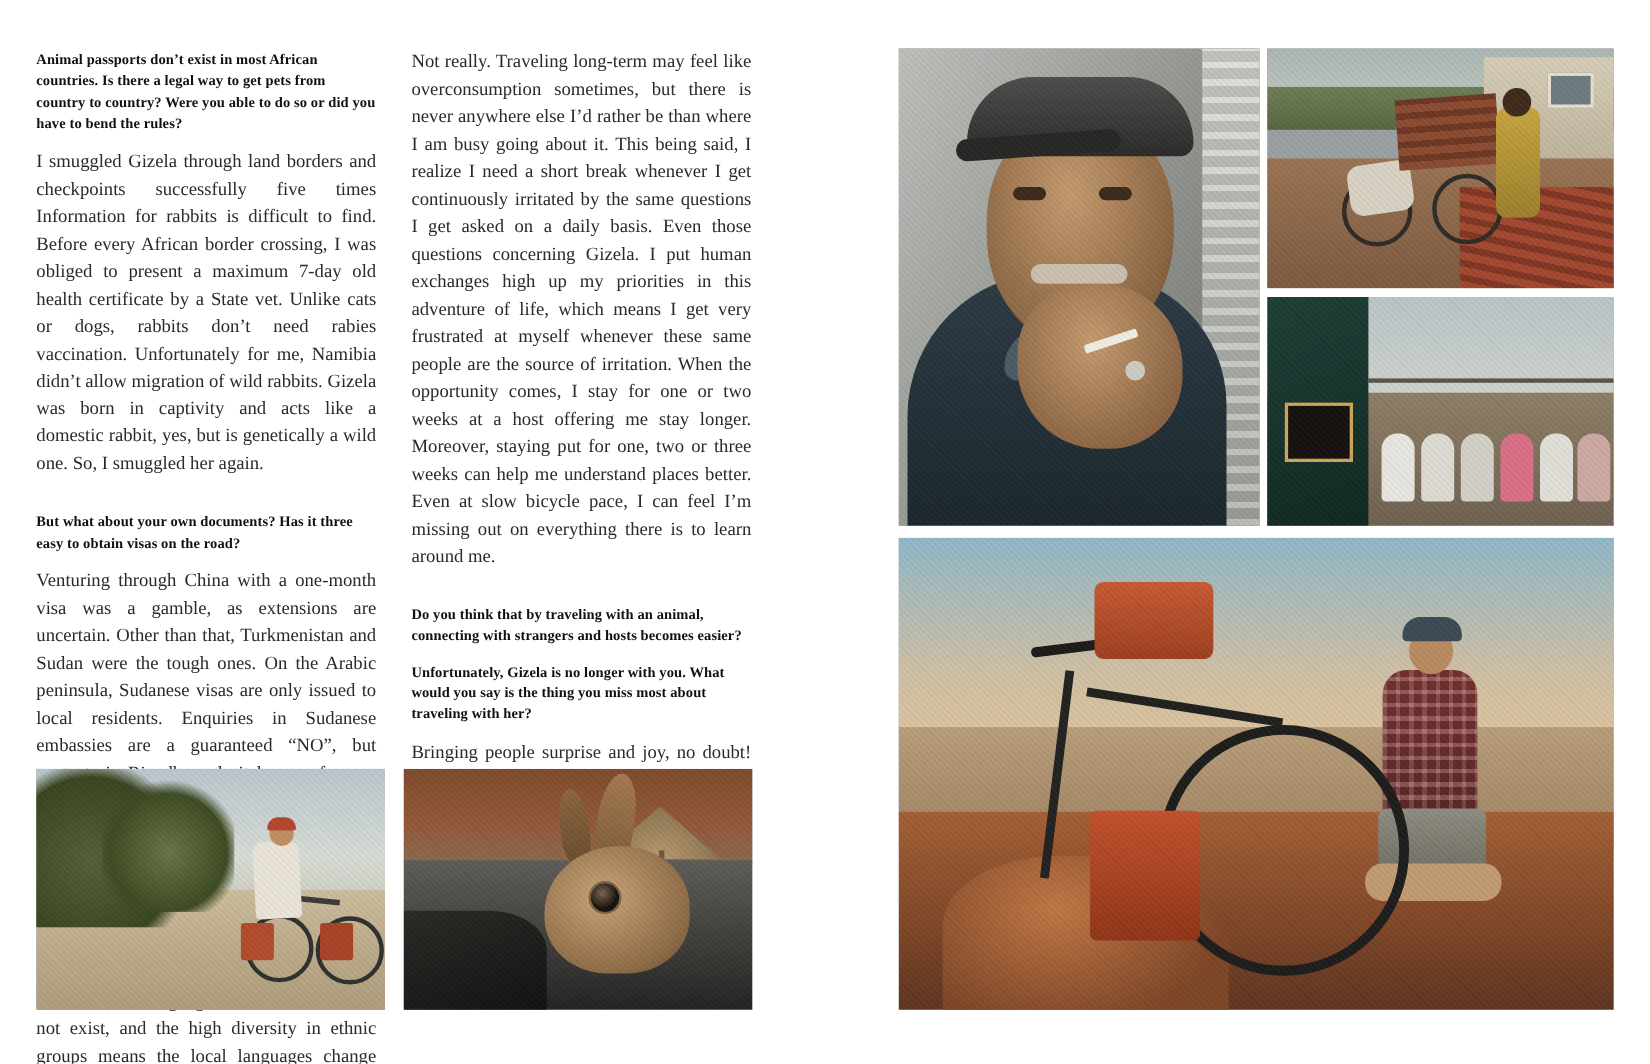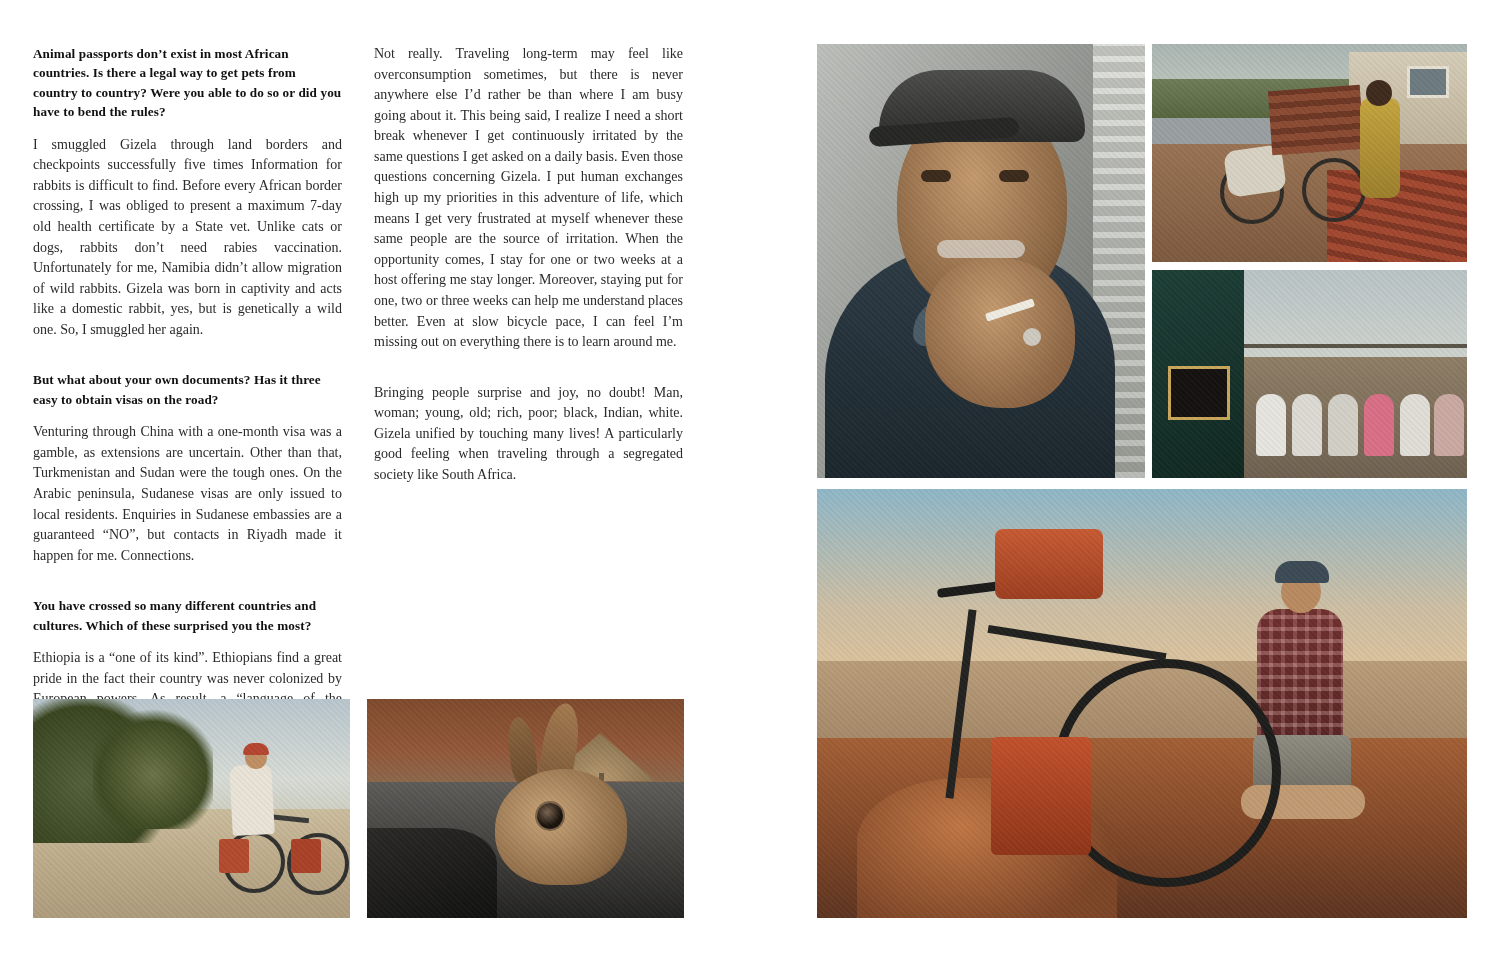--- a/index.html
+++ b/index.html
@@ -38,21 +38,21 @@
     font-family: "Liberation Serif", serif;
     font-weight: bold;
     font-size: 13.2px;
     line-height: 1.47;
     margin: 0 0 13px 0;
     color: #111111;
     letter-spacing: 0.1px;
   }
   .a {
     font-family: "Liberation Serif", serif;
-    font-size: 14px;
+    font-size: 17px;
     line-height: 1.47;
     margin: 0 0 30px 0;
     color: #2a2a2a;
     text-align: justify;
   }
   .a:last-child { margin-bottom: 0; }
   .q + .a { margin-top: 0; }
 
   
   .photo {
@@ -426,20 +426,22 @@
       <p class="q">Animal passports don’t exist in most African countries. Is there a legal way to get pets from country to country? Were you able to do so or did you have to bend the rules?</p>
       <p class="a">I smuggled Gizela through land borders and checkpoints successfully five times Information for rabbits is difficult to find. Before every African border crossing, I was obliged to present a maximum 7-day old health certificate by a State vet. Unlike cats or dogs, rabbits don’t need rabies vaccination. Unfortunately for me, Namibia didn’t allow migration of wild rabbits. Gizela was born in captivity and acts like a domestic rabbit, yes, but is genetically a wild one. So, I smuggled her again.</p>
       <p class="q">But what about your own documents? Has it three easy to obtain visas on the road?</p>
       <p class="a">Venturing through China with a one-month visa was a gamble, as extensions are uncertain. Other than that, Turkmenistan and Sudan were the tough ones. On the Arabic peninsula, Sudanese visas are only issued to local residents. Enquiries in Sudanese embassies are a guaranteed “NO”, but contacts in Riyadh made it happen for me. Connections.</p>
       <p class="q">You have crossed so many different countries and cultures. Which of these surprised you the most?</p>
       <p class="a">Ethiopia is a “one of its kind”. Ethiopians find a great pride in the fact their country was never colonized by European powers. As result, a “language of the whites” does not exist, and the high diversity in ethnic groups means the local languages change quickly as you keep moving. Ethiopians attitude towards foreigners is also much different than anywhere else I’ve been. It is a challenge for the nerves. I hated it as much as I loved it. It was hard, yes, but it made me feel alive!</p>
     </div>
 
     <div class="column">
       <p class="a">Not really. Traveling long-term may feel like overconsumption sometimes, but there is never anywhere else I’d rather be than where I am busy going about it. This being said, I realize I need a short break whenever I get continuously irritated by the same questions I get asked on a daily basis. Even those questions concerning Gizela. I put human exchanges high up my priorities in this adventure of life, which means I get very frustrated at myself whenever these same people are the source of irritation. When the opportunity comes, I stay for one or two weeks at a host offering me stay longer. Moreover, staying put for one, two or three weeks can help me understand places better. Even at slow bicycle pace, I can feel I’m missing out on everything there is to learn around me.</p>
+      <p class="q">Do you think that by traveling with an animal, connecting with strangers and hosts becomes easier?</p>
+      <p class="q">Unfortunately, Gizela is no longer with you. What would you say is the thing you miss most about traveling with her?</p>
       <p class="a">Bringing people surprise and joy, no doubt! Man, woman; young, old; rich, poor; black, Indian, white. Gizela unified by touching many lives! A particularly good feeling when traveling through a segregated society like South Africa.</p>
     </div>
 
   </div>
 
   <div class="photo" id="photo-cyclist-road">
     <div class="ph-inner">
       <div class="sky"></div>
       <div class="ground"></div>
       <div class="bush"></div>

